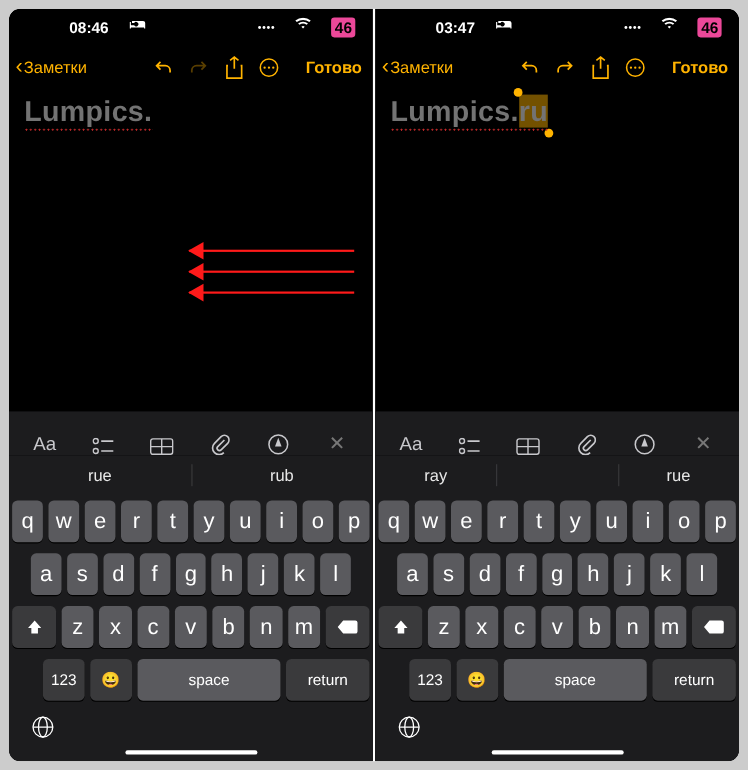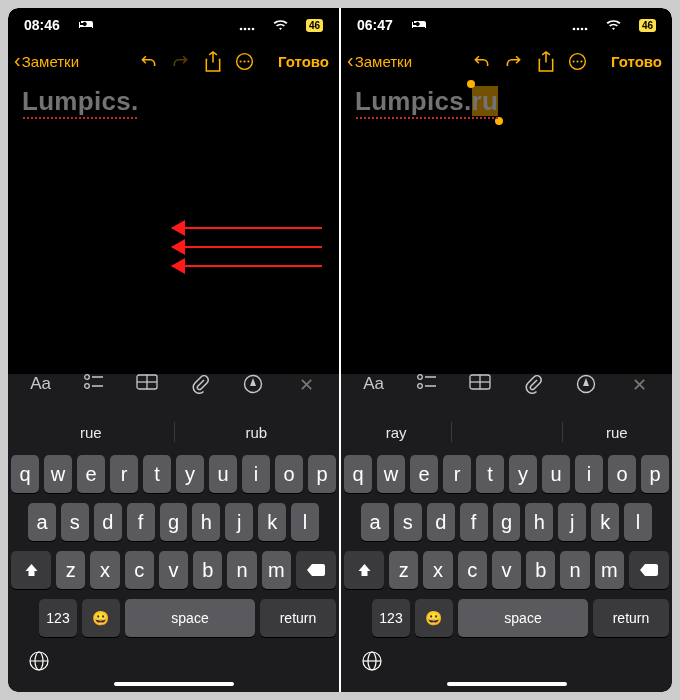--- a/index.html
+++ b/index.html
@@ -4,22 +4,22 @@
   <style>
     * { margin: 0; padding: 0; box-sizing: border-box; -webkit-font-smoothing: antialiased; }
     body { background: #ccc; width: 680px; height: 700px; font-family: -apple-system, "Helvetica Neue", Arial, sans-serif; position: relative; }
     .frame { position: absolute; top: 8px; width: 664px; height: 684px; left: 8px; background: #fff; border-radius: 10px; overflow: hidden; display: flex; }
     .phone { flex: 1; background: #000; position: relative; display: flex; flex-direction: column; overflow: hidden; }
     .phone.left { border-radius: 10px 0 0 10px; }
     .phone.right { border-radius: 0 10px 10px 0; }
     .gap { width: 2px; background: #fff; }
 
     .status { height: 34px; display: flex; align-items: center; justify-content: space-between; padding: 0 16px; color: #fff; font-size: 14px; font-weight: 600; }
-    .status .lg { display: flex; align-items: center; gap: 18px; }
-    .status .battbox { background: #fde047; color: #000; font-size: 10px; font-weight: 700; border-radius: 3px; padding: 1px 3px; }
+    .status .lg { display: flex; align-items: flex-start; gap: 18px; margin-left: 39px; }
+    .status .battbox { background: #ec4899; color: #000; font-size: 14px; font-weight: 700; border-radius: 3px; padding: 1px 3px; }
 
     .navbar { height: 38px; display: flex; align-items: center; gap: 2px; padding: 0 10px 0 6px; color: #ffb300; }
     .nav-back { display: flex; align-items: center; gap: 1px; font-size: 15px; }
     .chev { font-size: 20px; font-weight: 300; margin-top: -2px; }
     .nav-sp { flex: 1; }
     .nav-ic { width: 30px; height: 30px; display: flex; align-items: center; justify-content: center; }
     .nav-ic.dim svg { opacity: .35; }
     .done { font-size: 15px; font-weight: 600; margin-left: 16px; }
 
     .content { flex: 1; padding: 6px 14px; position: relative; }
@@ -28,21 +28,21 @@
     .sel { background: rgba(255,179,0,.45); position: relative; }
     .handle { width: 8px; height: 8px; background: #ffb300; border-radius: 50%; position: absolute; }
     .handle.tl { top: -6px; left: -5px; }
     .handle.br { bottom: -9px; right: -5px; }
 
     .arrows { position: absolute; top: 130px; left: 164px; }
     .arrow { width: 150px; height: 2px; background: #ff1a1a; margin: 17px 0; position: relative; }
     .arrow::before { content: ''; position: absolute; left: -1px; top: -7px; border-top: 8px solid transparent; border-bottom: 8px solid transparent; border-right: 14px solid #ff1a1a; }
 
     .kbd { background: #1c1c1e; }
-    .fmt-row { height: 40px; display: flex; align-items: flex-start; justify-content: space-around; padding: 0 8px; gap: 4px; }
+    .fmt-row { height: 40px; display: flex; align-items: flex-end; justify-content: space-around; padding: 0 8px; gap: 4px; }
     .fmt-ic { flex: 1; display: flex; align-items: center; justify-content: center; color: #c8c8cc; }
     .fmt-close { color: #777; font-size: 18px; }
 
     .sugg-row { height: 36px; display: flex; color: #e8e8e8; font-size: 15px; justify-content: center; }
     .sugg { flex: 1; display: flex; align-items: center; justify-content: center; position: relative; }
     .sugg + .sugg::before { content:''; position:absolute; left:0; top:8px; bottom:8px; width:1px; background:#3a3a3c; }
     .sugg.strong { color: #fff; }
 
     .krow { display: flex; gap: 5px; padding: 5px 3px; }
     .krow.r2 { padding: 5px 20px; }
@@ -226,21 +226,21 @@
       </div>
       <div class="homebar"></div>
     </div>
   </div>
 
   <div class="gap"></div>
 
   <div class="phone right">
     <div class="status">
       <div class="lg">
-        <span>06:47</span>
+        <span>03:47</span>
         <svg width="16" height="12" viewBox="0 0 16 12">
             <path fill="#fff" d="M1 9V3h1v3h3a2 2 0 100-2H3V2h10a2 2 0 012 2v5h-1V8H2v1H1z"></path>
           </svg>
       </div>
       <div class="lg">
         <svg width="16" height="11" viewBox="0 0 16 11">
             <circle cx="2" cy="9" r="1.3" fill="#fff"></circle>
             <circle cx="6" cy="9" r="1.3" fill="#fff"></circle>
             <circle cx="10" cy="9" r="1.3" fill="#fff"></circle>
             <circle cx="14" cy="9" r="1.3" fill="#fff"></circle>

